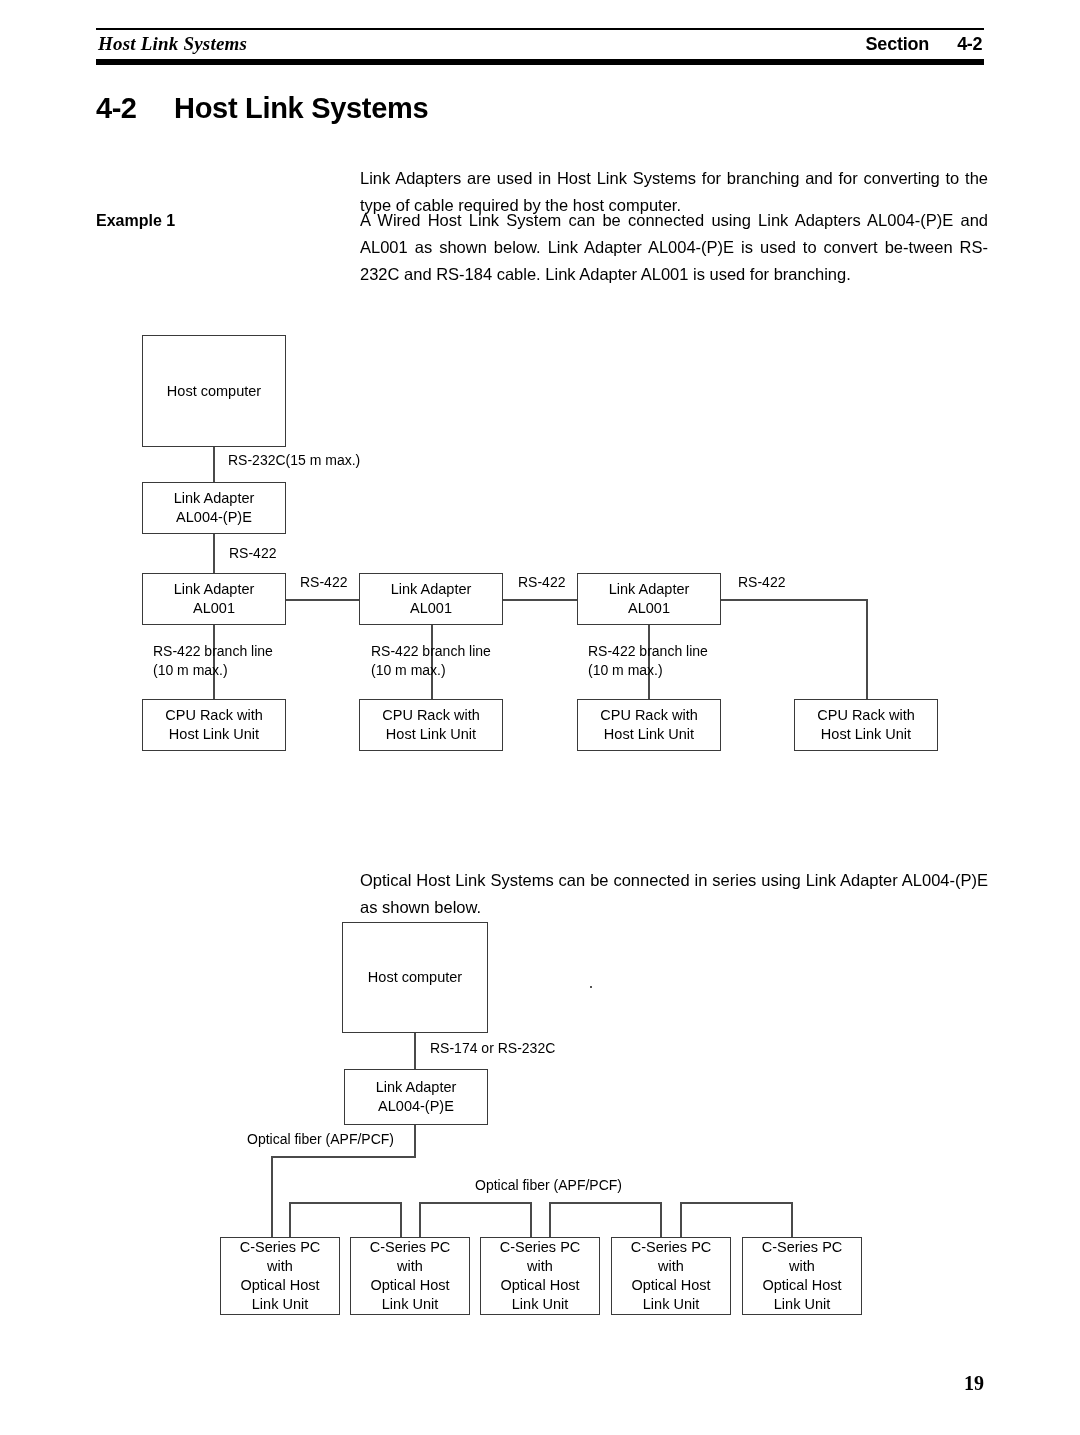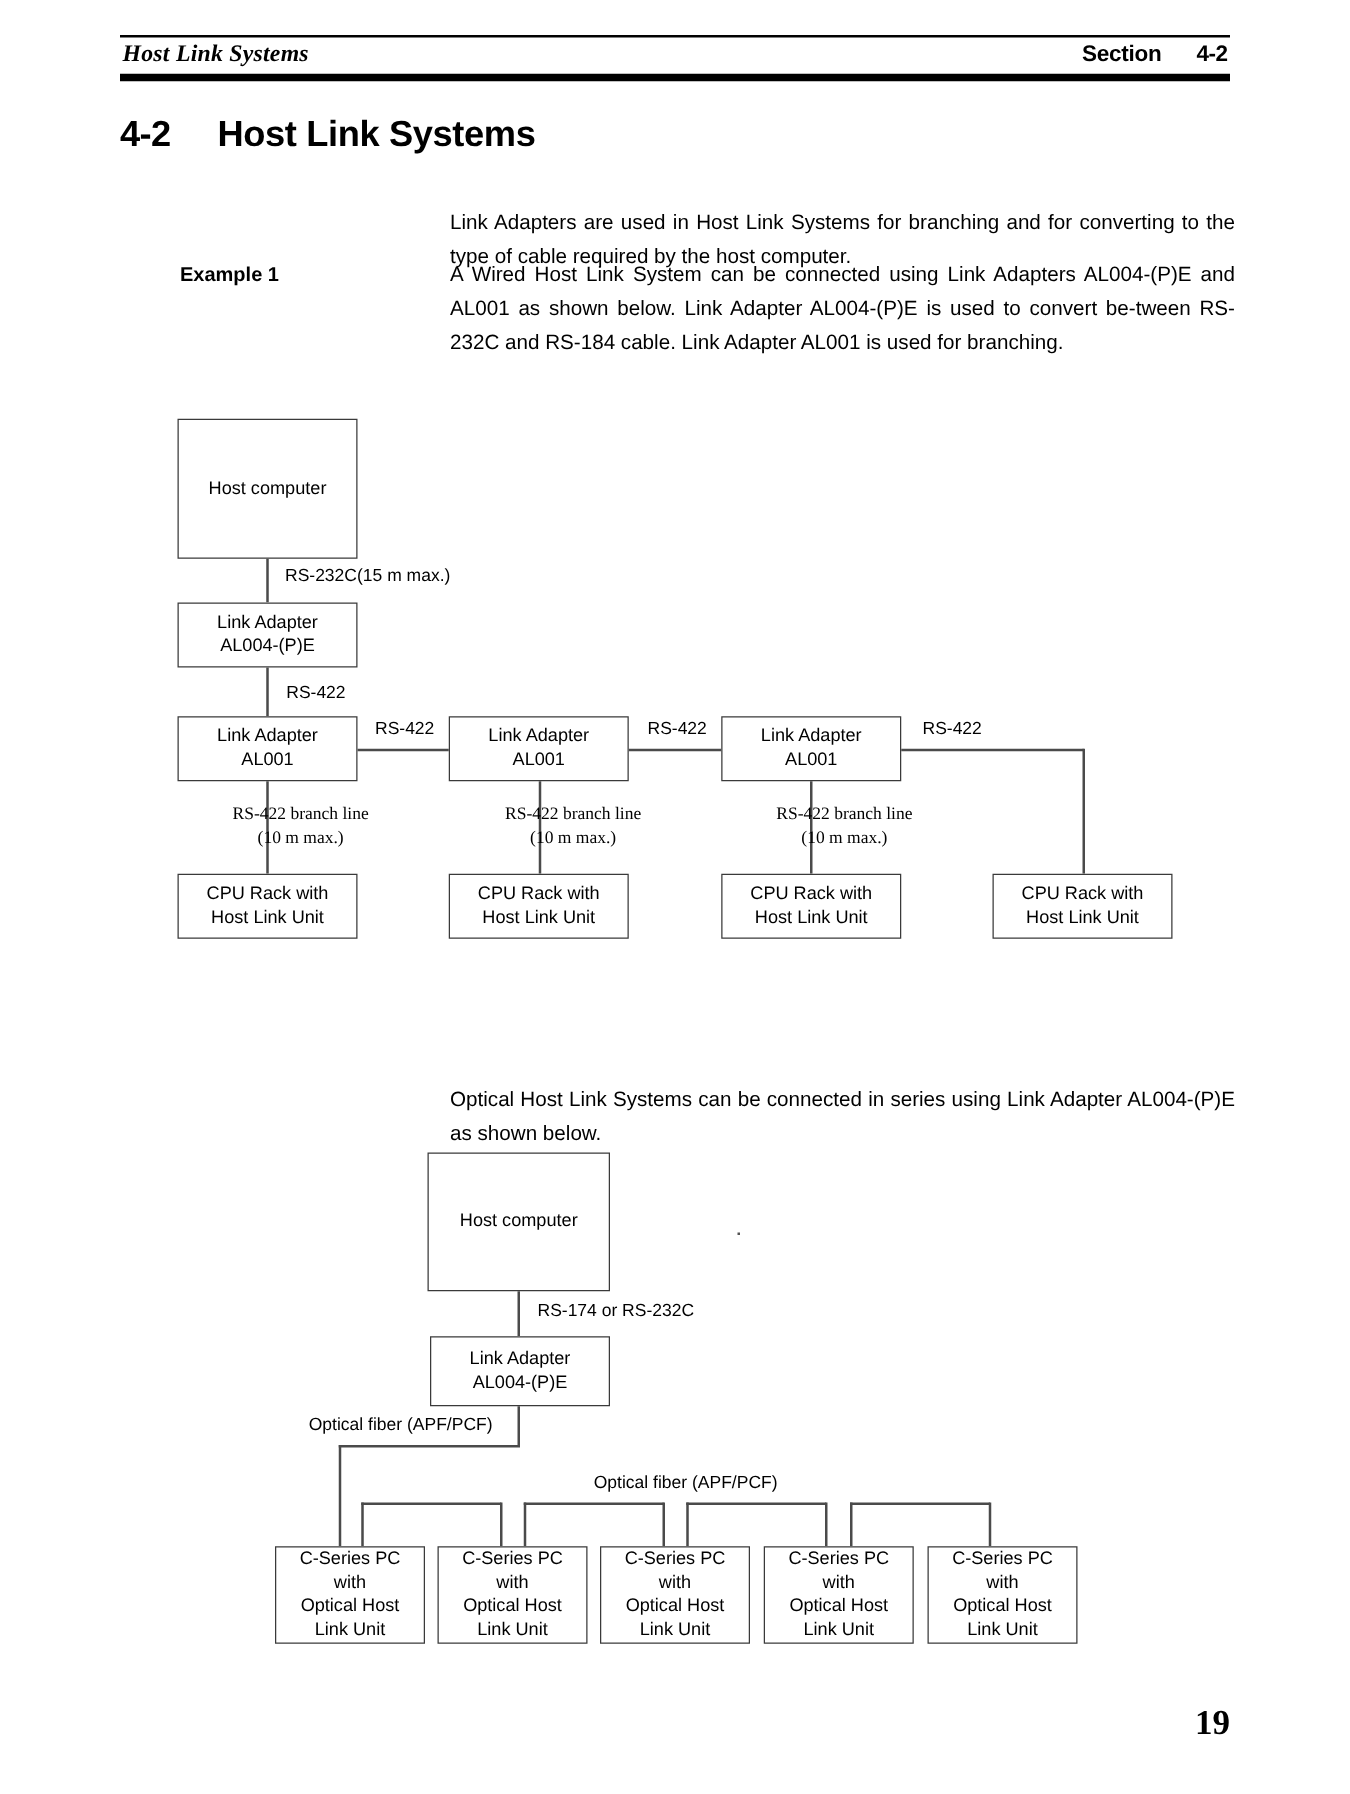--- a/index.html
+++ b/index.html
@@ -49,26 +49,26 @@
     position:absolute;border:1.5px solid #3a3a3a;background:#fff;
     display:flex;align-items:center;justify-content:center;
     text-align:center;font-size:14.5px;line-height:19px;box-sizing:border-box;
     pointer-events:auto;
   }
   .wire{position:absolute;background:#4a4a4a;pointer-events:auto;}
   .wire.v{width:1.6px;}
   .wire.h{height:1.6px;}
   .dlabel{position:absolute;font-size:14px;line-height:19px;
     white-space:nowrap;pointer-events:auto;}
-  .dlabel.ctr{text-align:center;font-family:Liberation Serif, serif;}
+  .dlabel.ctr{}
   .speck{position:absolute;width:2px;height:2px;background:#555;}
 
   
   .pageno{position:absolute;right:96px;bottom:40px;
-    font-family:"Liberation Serif", serif;font-weight:bold;font-size:28px;margin-top:28px;}
+    font-family:"Liberation Serif", serif;font-weight:bold;font-size:20px;margin-top:28px;}
 </style>
 </head>
 <body>
 
 <div class="page">
 
   <div class="header">
     <div class="rule-thin"></div>
     <div class="header-row">
       <div class="header-left">Host Link Systems</div>
@@ -80,21 +80,21 @@
     <div class="rule-thick"></div>
   </div>
 
   <div class="sec-title">
     <span class="num">4-2</span>
     <span class="txt">Host Link Systems</span>
   </div>
 
   <div class="para body-col justify" style="top:165px;">Link Adapters are used in Host Link Systems for branching and for converting to the type of cable required by the host computer.</div>
 
-  <div class="para label-col" style="top:207px;margin-left:48px;">Example 1</div>
+  <div class="para label-col" style="top:207px;">Example 1</div>
   <div class="para body-col justify" style="top:207px;">A Wired Host Link System can be connected using Link Adapters AL004-(P)E and AL001 as shown below. Link Adapter AL004-(P)E is used to convert be-tween RS-232C and RS-184 cable. Link Adapter AL001 is used for branching.</div>
 
   <div class="para body-col justify" style="top:867px;">Optical Host Link Systems can be connected in series using Link Adapter AL004-(P)E as shown below.</div>
 
   <div class="diagram">
 
     <div class="box" style="left:142px;top:335px;width:144px;height:112px;">
       <span>Host computer</span>
     </div>
 

